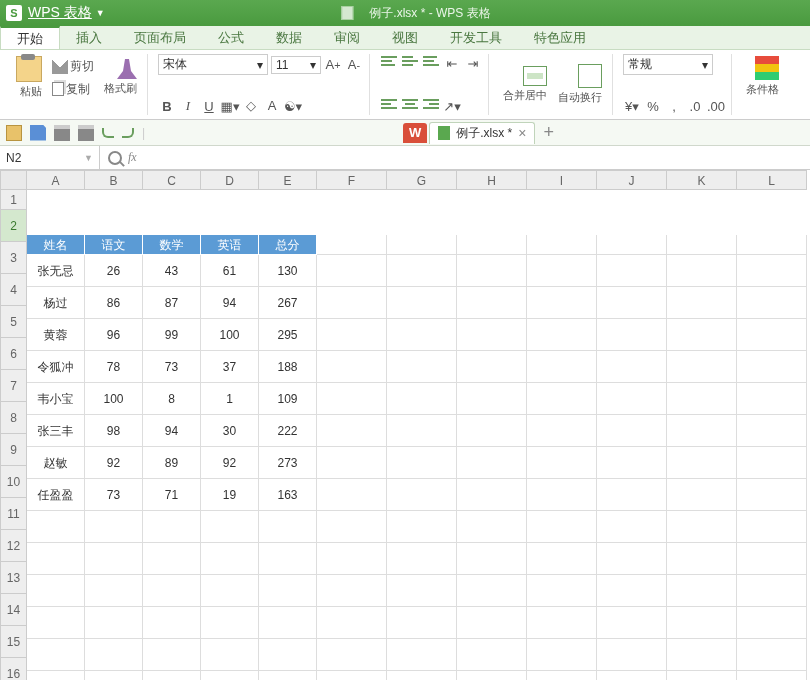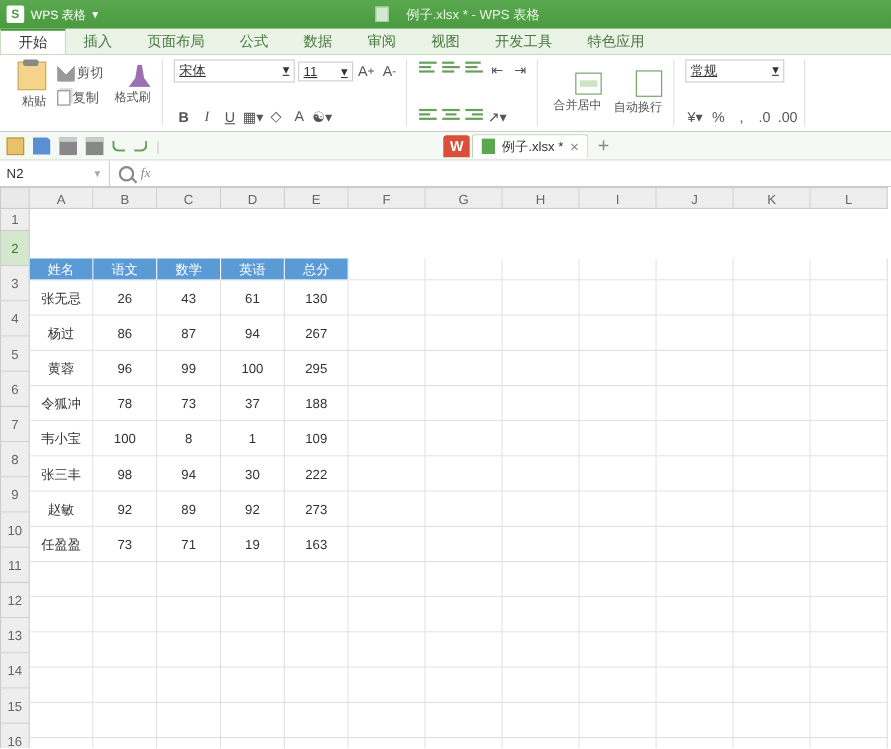--- a/index.html
+++ b/index.html
@@ -1,42 +1,42 @@
 <!DOCTYPE html>
 <html><head>
 <meta charset="utf-8">
 <style>
 * { margin:0; padding:0; box-sizing:border-box; font-family:"Microsoft YaHei",Arial,sans-serif; }
 body { background:#fff; width:810px; height:681px; overflow:hidden; font-size:12px; color:#333; }
 
 
 .titlebar { height:26px; background:linear-gradient(#5aa84f,#4a9a3f); display:flex; align-items:center; padding:0 6px; color:#fff; position:relative; }
 .titlebar .logo { width:16px; height:16px; background:#fff; color:#4a9a3f; font-weight:bold; text-align:center; line-height:16px; border-radius:2px; font-size:11px; margin-right:6px;}
-.titlebar .apptxt { font-size:11px; }
+.titlebar .apptxt { font-size:14px;text-decoration:underline; }
 .titlebar .dd { margin-left:4px; font-size:9px; }
 .titlebar .center { position:absolute; left:50%; transform:translateX(-50%); color:#eaf5e8; font-size:12px; display:flex; align-items:center; gap:16px;padding-left:22px;}
 .titlebar .center .ficon { width:12px; height:14px; background:#d4e8d0; border:1px solid #a8d0a0; }
 
 
 .menutabs { height:24px; background:#e9f3e6; display:flex; border-bottom:1px solid #c8dcc2; }
 .menutabs .tab { padding:0 16px; line-height:24px; color:#4a7740; cursor:pointer; font-size:13px;}
 .menutabs .tab.active { background:#fff; color:#333; border-top:2px solid #4a9a3f; line-height:22px; border-left:1px solid #c8dcc2; border-right:1px solid #c8dcc2;}
 
 
 .ribbon { height:70px; background:#fff; border-bottom:1px solid #ccc; display:flex; padding:4px 6px; gap:4px; }
 .rgroup { display:flex; flex-direction:column; justify-content:space-between; border-right:1px solid #e0e0e0; padding:0 6px; }
 .rrow { display:flex; align-items:center; gap:3px; }
 .btn { display:flex; align-items:center; gap:2px; padding:2px 3px; cursor:pointer; color:#555; }
 .ico { width:16px; height:16px; display:inline-block; }
 .ico-paste { width:26px; height:26px; background:#f4d48a; border:1px solid #c9a860; position:relative;}
 .ico-paste::after{content:"";position:absolute;left:4px;top:-3px;width:14px;height:6px;background:#888;border-radius:2px;}
 .ico-cut { background:linear-gradient(45deg,#999 45%,transparent 45%),linear-gradient(-45deg,#999 45%,transparent 45%); }
 .ico-copy { border:1px solid #888; background:#fff; box-shadow:2px -2px 0 #ddd; width:12px; height:14px;}
 .ico-brush { width:20px; height:20px; background:#9b6fb0; clip-path:polygon(40% 0,60% 0,70% 60%,100% 100%,0 100%,30% 60%);}
-.dropdown { border:1px solid #ccc; background:#fff; padding:1px 4px; font-size:12px; display:flex; align-items:flex-start; justify-content:space-between; cursor:pointer;text-decoration:underline;}
+.dropdown { border:1px solid #ccc; background:#fff; padding:1px 4px; font-size:12px; display:flex; align-items:center; justify-content:space-between; cursor:pointer;}
 .fmtbtn { width:18px; height:18px; border:1px solid transparent; display:flex; align-items:center; justify-content:center; font-size:13px; cursor:pointer; color:#555;}
 .fmtbtn.b{font-weight:bold;}
 .fmtbtn.i{font-style:italic;font-family:serif;}
 .fmtbtn.u{text-decoration:underline;}
 .colbox{width:14px;height:3px;background:#e74c3c;margin-top:1px;}
 .colboxY{width:14px;height:3px;background:#f1c40f;margin-top:1px;}
 .vbtn{display:flex;flex-direction:column;align-items:flex-end;gap:2px;padding:2px 4px;cursor:pointer;font-size:11px;color:#555;}
 .vbtn .bigico{width:24px;height:24px;}
 .alignico{width:18px;height:14px;display:flex;flex-direction:column;gap:2px;}
 .alignico span{height:2px;background:#6a9e5e;}
@@ -236,20 +236,26 @@
       </div>
     <div class="rrow">
       <div class="fmtbtn">¥▾</div>
       <div class="fmtbtn">%</div>
       <div class="fmtbtn">,</div>
       <div class="fmtbtn">.0</div>
       <div class="fmtbtn">.00</div>
     </div>
   </div>
 
+  <div class="rgroup" style="border:none">
+    <div class="vbtn">
+      <span class="bigico" style="background:linear-gradient(#e74c3c 33%,#f1c40f 33% 66%,#2ecc71 66%)"></span>
+      <span>条件格</span>
+    </div>
+  </div>
 </div>
 
 <div class="qbar">
   <span class="qico open"></span>
   <span class="qico save"></span>
   <span class="qico print"></span>
   <span class="qico print"></span>
   <span class="qico undo"></span>
   <span class="qico redo"></span>
   <span style="color:#ccc">|</span>

